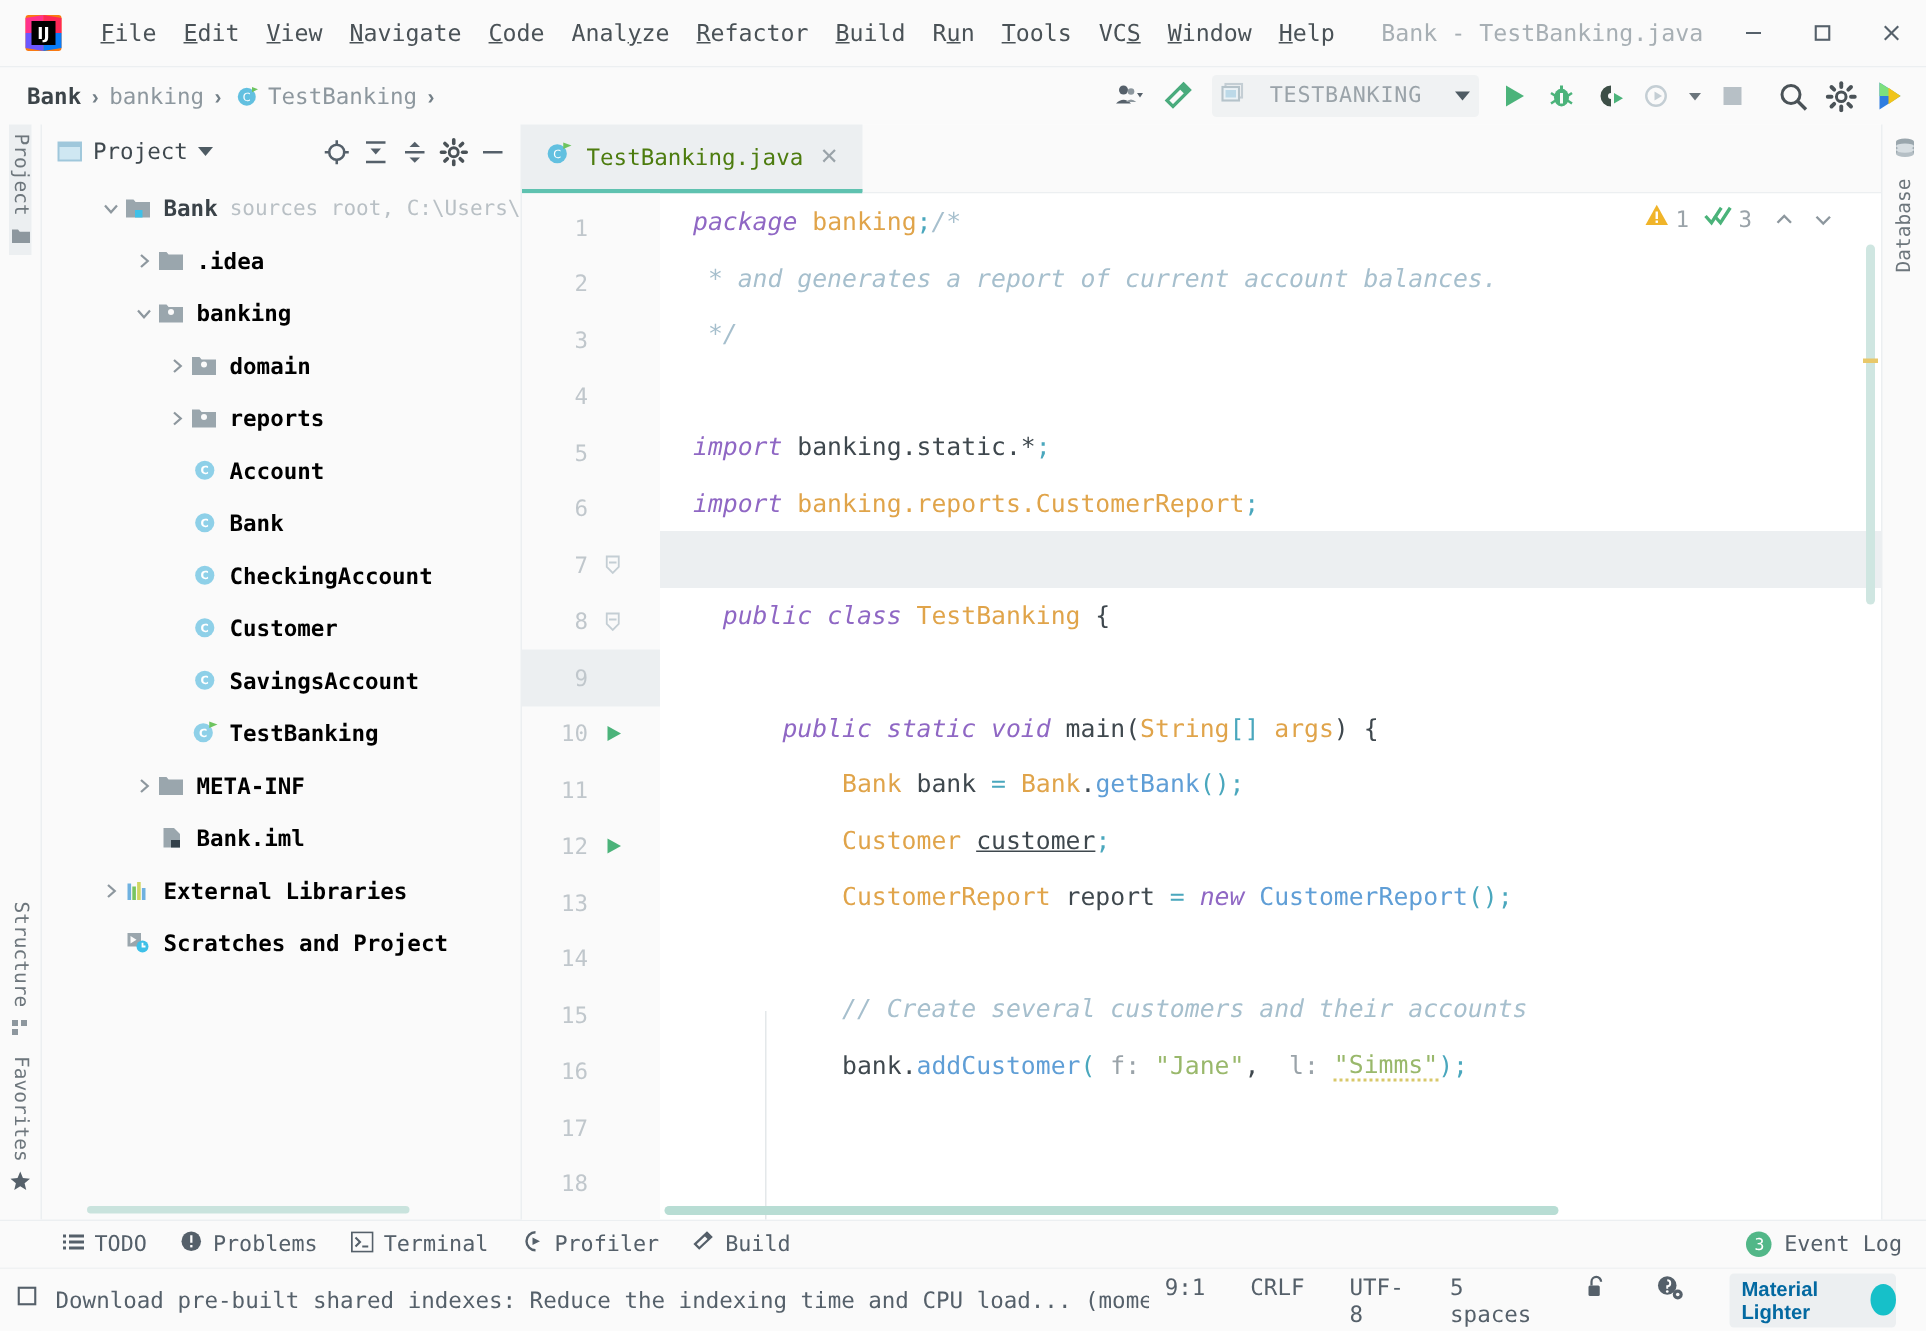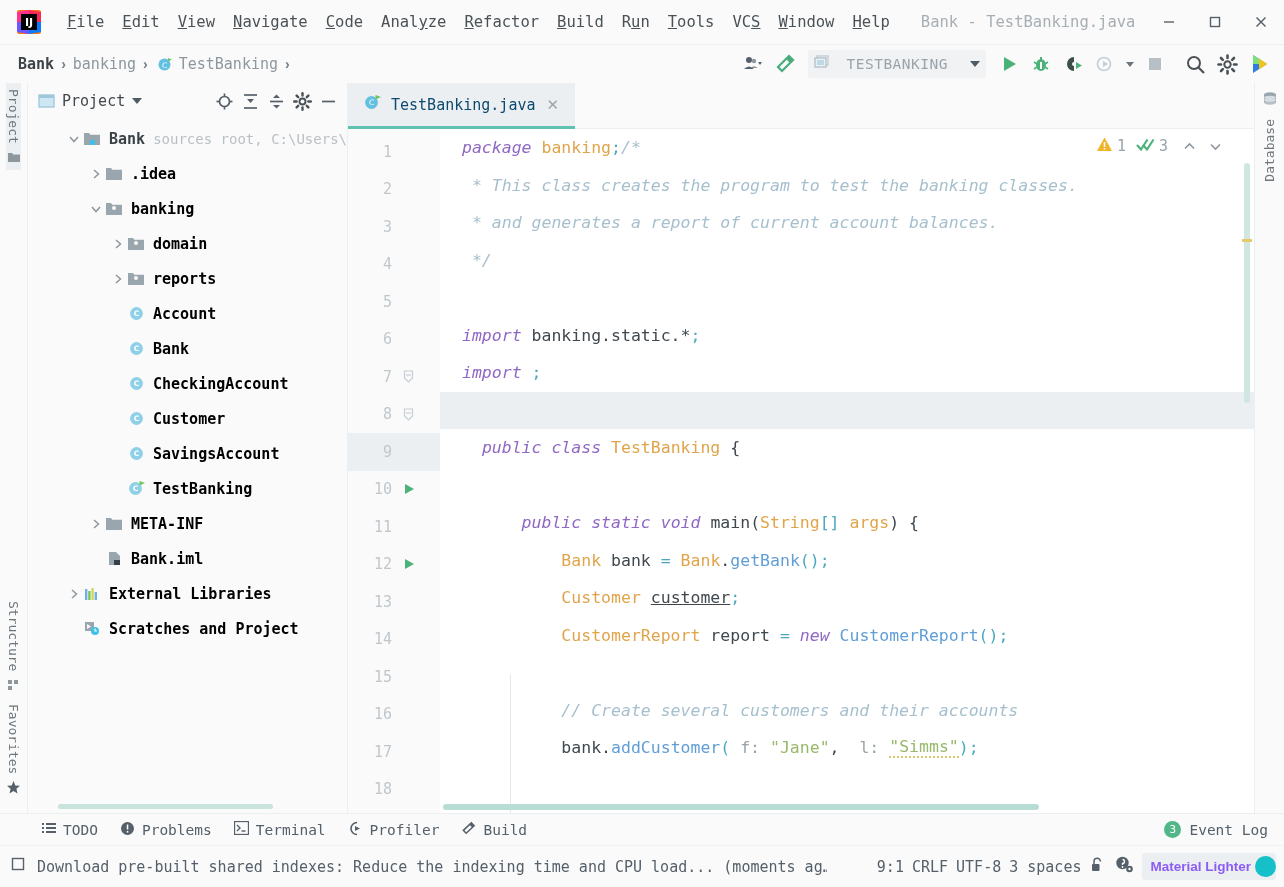--- a/index.html
+++ b/index.html
@@ -109,21 +109,21 @@
     background: #c9e3dd; border-radius: 3px;
   }
 
   
   .editor { flex: 1; display: flex; flex-direction: column; min-width: 0; background: #ffffff; }
   .tabbar { height: 46px; flex: 0 0 46px; background: #fafafa; display: flex; align-items: stretch; }
   .tab {
     display: flex; align-items: center; padding: 0 14px 0 15px; background: #eceff1;
     border-bottom: 3px solid #5fc2b0; gap: 9px; cursor: default;
   }
-  .tab-label { font-family: "DejaVu Sans Mono", monospace; font-size: 15px; color: #0c4a6e; }
+  .tab-label { font-family: "DejaVu Sans Mono", monospace; font-size: 15px; color: #4d7c0f; }
   .tab-close { color: #9aa3a9; font-size: 15px; line-height: 1; padding: 2px; cursor: default; }
   .tabrest { flex: 1; border-bottom: 1px solid #eceff1; }
 
   .code-wrap { flex: 1; display: flex; min-height: 0; position: relative; background:#fff; }
   .gutter {
     width: 92px; flex: 0 0 92px; background: #fafafa; display: flex; flex-direction: column;
     padding-top: 4px;
   }
   .gl {
     height: 37.5px; display: flex; align-items: center; justify-content: flex-end;
@@ -191,26 +191,26 @@
     display: flex; align-items: center; justify-content: center;
   }
   .status {
     height: 42px; flex: 0 0 42px; background: #fafafa; display: flex; align-items: center;
     padding-left: 10px; gap: 10px; border-top: 1px solid #f0f2f3;
   }
   .st-msg {
     font-family: "DejaVu Sans Mono", monospace; font-size: 15px; color: #55606a;
     white-space: nowrap; overflow: hidden; max-width: 790px;
   }
-  .st-right { margin-left: auto; display: flex; align-items: center; gap: 8px; padding-right: 8px; }
+  .st-right { margin-left: auto; display: flex; align-items: flex-start; gap: 30px; padding-right: 20px; }
   .st-item { font-family: "DejaVu Sans Mono", monospace; font-size: 15px; color: #55606a; cursor: default; }
   .theme-pill {
     display: flex; align-items: center; gap: 0; background: #eceff1; border-radius: 3px;
     padding: 3px 0 3px 8px; font-family: "Liberation Sans", sans-serif; font-size: 13.5px;
-    color: #8b5cf6; font-weight: bold;
+    color: #0369a1; font-weight: bold;
   }
   .teal-dot { width: 21px; height: 21px; border-radius: 50%; background: #16c0c9; margin-left: 4px; }
 </style>
 </head>
 <body>
 
 <div class="app">
 
   <div class="menubar">
     <div class="logo">
@@ -784,26 +784,25 @@
               <span class="mark"></span>
             </div>
           <div class="gl">
               <span class="num">18</span>
               <span class="mark"></span>
             </div>
         </div>
 
         <div class="codecol">
           <div class="cl"><span class="kw">package</span><span class="pl"> </span><span class="id">banking</span><span class="punc">;</span><span class="cmt">/*</span></div>
-          <div class="cl"><span class="cmt"> * This class creates the program to test the banking classes.</span></div>
           <div class="cl"><span class="cmt"> * and generates a report of current account balances.</span></div>
           <div class="cl"><span class="cmt"> */</span></div>
           <div class="cl"></div>
           <div class="cl"><span class="kw">import</span><span class="pl"> </span><span class="pl">banking.static.*</span><span class="punc">;</span></div>
-          <div class="cl"><span class="kw">import</span><span class="pl"> </span><span class="punc">;</span></div>
+          <div class="cl"><span class="kw">import</span><span class="pl"> </span><span class="id">banking.reports.CustomerReport</span><span class="punc">;</span></div>
           <div class="cl cur"></div>
           <div class="cl"><span class="pl">  </span><span class="kw">public</span><span class="pl"> </span><span class="kw">class</span><span class="pl"> </span><span class="id">TestBanking</span><span class="pl"> {</span></div>
           <div class="cl"></div>
           <div class="cl"><span class="pl">      </span><span class="kw">public</span><span class="pl"> </span><span class="kw">static</span><span class="pl"> </span><span class="kw">void</span><span class="pl"> </span><span class="pl">main(</span><span class="id">String</span><span class="punc">[]</span><span class="pl"> </span><span class="id">args</span><span class="pl">) {</span></div>
           <div class="cl"><span class="pl">          </span><span class="id">Bank</span><span class="pl"> </span><span class="pl">bank</span><span class="pl"> </span><span class="punc">=</span><span class="pl"> </span><span class="id">Bank</span><span class="pl">.</span><span class="mcall">getBank</span><span class="punc">()</span><span class="punc">;</span></div>
           <div class="cl"><span class="pl">          </span><span class="id">Customer</span><span class="pl"> </span><span class="pl und">customer</span><span class="punc">;</span></div>
           <div class="cl"><span class="pl">          </span><span class="id">CustomerReport</span><span class="pl"> </span><span class="pl">report</span><span class="pl"> </span><span class="punc">=</span><span class="pl"> </span><span class="kw">new</span><span class="pl"> </span><span class="mcall">CustomerReport</span><span class="punc">()</span><span class="punc">;</span></div>
           <div class="cl"></div>
           <div class="cl"><span class="pl">          </span><span class="cmt">// Create several customers and their accounts</span></div>
           <div class="cl"><span class="pl">          </span><span class="pl">bank</span><span class="pl">.</span><span class="mcall">addCustomer</span><span class="punc">(</span><span class="param"> f: </span><span class="str">"Jane"</span><span class="pl">,</span><span class="param">  l: </span><span class="str wavy">"Simms"</span><span class="punc">)</span><span class="punc">;</span></div>
@@ -884,21 +883,21 @@
     <span>
       <svg width="17" height="17" viewBox="0 0 17 17">
           <rect x="2.5" y="2.5" width="11" height="11" fill="none" stroke="#55606a" stroke-width="1.4"></rect>
         </svg>
     </span>
     <span class="st-msg">Download pre-built shared indexes: Reduce the indexing time and CPU load... (moments ag…</span>
     <div class="st-right">
       <span class="st-item">9:1</span>
       <span class="st-item">CRLF</span>
       <span class="st-item">UTF-8</span>
-      <span class="st-item">3 spaces</span>
+      <span class="st-item">5 spaces</span>
       <span>
         <svg width="17" height="18" viewBox="0 0 17 18">
             <path d="M5 8 V5.5 A3.2 3.2 0 0 1 11.4 5.5" fill="none" stroke="#55606a" stroke-width="1.5"></path>
             <rect x="3" y="8" width="7.5" height="7" rx="1" fill="#55606a"></rect>
           </svg>
       </span>
       <span>
         <svg width="20" height="19" viewBox="0 0 20 19">
             <circle cx="8.5" cy="8" r="6.2" fill="#55606a"></circle>
             <path d="M8.5 4.5 a2 2 0 1 1 0 4 v1.6" fill="none" stroke="#fff" stroke-width="1.3"></path>

